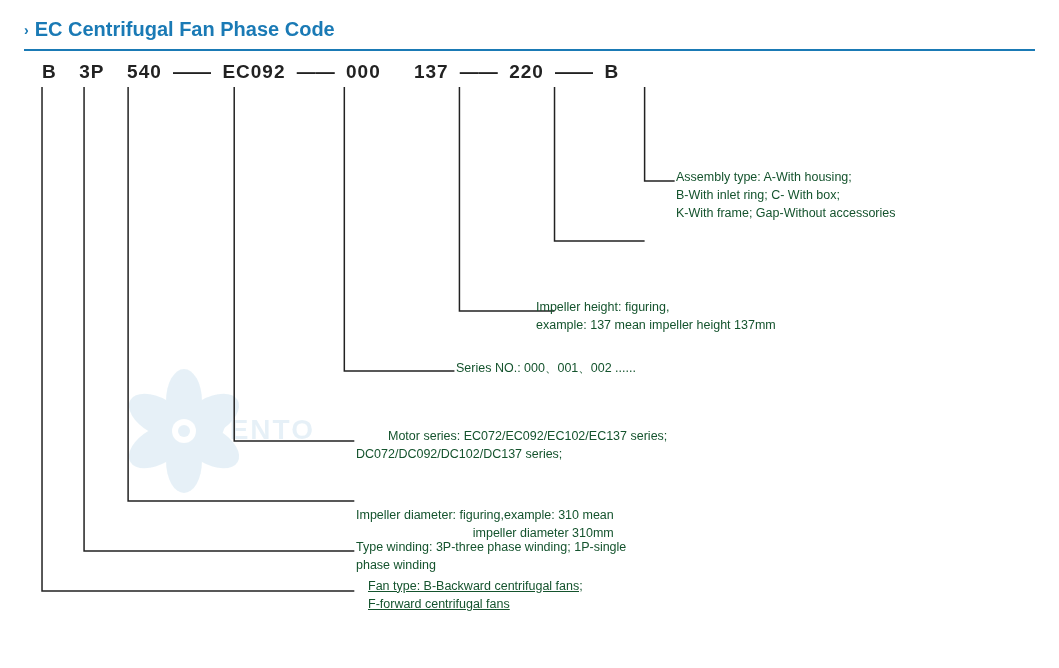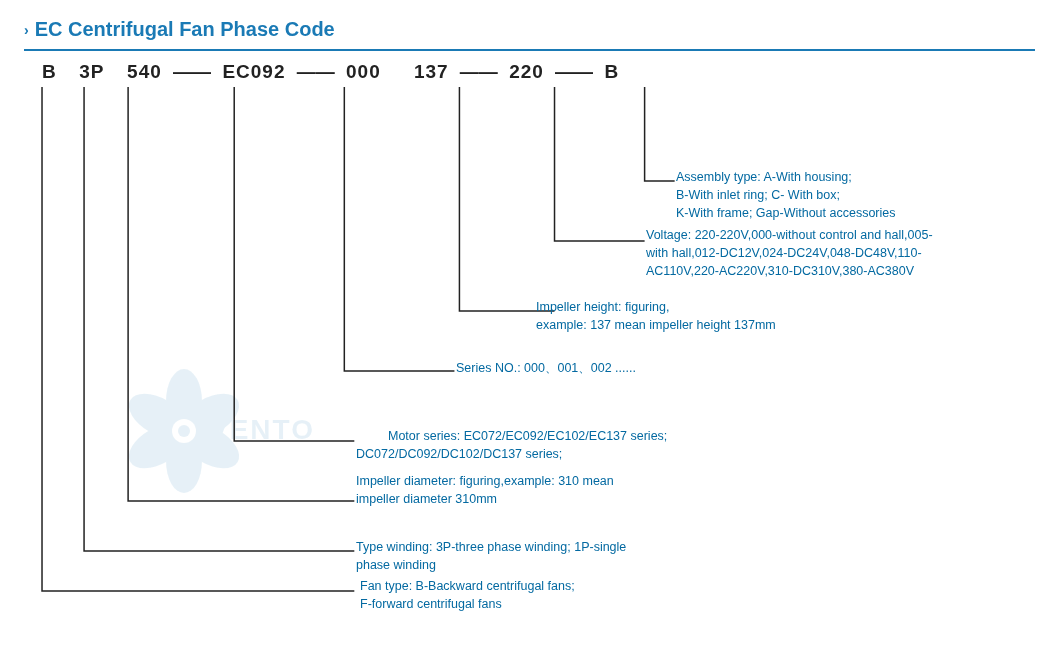--- a/index.html
+++ b/index.html
@@ -83,21 +83,21 @@
       width: 100%;
       height: 100%;
       pointer-events: none;
       z-index: 1;
     }
 
     
     .annotation {
       position: absolute;
       font-size: 12.5px;
-      color: #0369a1;
+      color: #14532d;
       line-height: 1.45;
       z-index: 2;
     }
 
     
     .watermark {
       position: absolute;
       left: 100px;
       top: 290px;
       width: 220px;
@@ -176,49 +176,44 @@
 
       <path class="conn-line" d="M 620,26 L 620,120 L 650,120"></path>
     </svg>
 
     <div class="annotation" style="left: 652px; top: 107px; max-width: 360px;">
       <span style="white-space: pre-line;">Assembly type:  A-With housing;
 B-With inlet ring;  C- With box;
 K-With frame; Gap-Without accessories</span>
     </div>
 
-    <div class="annotation" style="left: 622px; top: 165px; max-width: 390px;">
-      <span style="white-space: pre-line;">Voltage:  220-220V,000-without control and hall,005-
-with hall,012-DC12V,024-DC24V,048-DC48V,110-
-AC110V,220-AC220V,310-DC310V,380-AC380V</span>
-    </div>
 
     <div class="annotation" style="left: 512px; top: 237px; max-width: 360px;">
       <span style="white-space: pre-line;">Impeller height:   figuring,
 example: 137 mean impeller height 137mm</span>
     </div>
 
     <div class="annotation" style="left: 432px; top: 298px; max-width: 360px; text-align: center;">
       <span style="white-space: pre-line;">Series NO.:  000、001、002 ......</span>
     </div>
 
     <div class="annotation" style="left: 332px; top: 366px; max-width: 380px;">
       <span style="white-space: pre-line; margin-left: 32px;">Motor series:  EC072/EC092/EC102/EC137 series;
 DC072/DC092/DC102/DC137 series;</span>
     </div>
 
-    <div class="annotation" style="left: 332px; top: 411px; max-width: 360px;">
+    <div class="annotation" style="left: 332px; top: 445px; max-width: 360px; text-align: right;">
       <span style="white-space: pre-line;">Impeller diameter:  figuring,example: 310 mean
 impeller diameter 310mm</span>
     </div>
 
     <div class="annotation" style="left: 332px; top: 477px; max-width: 380px;">
       <span style="white-space: pre-line;">Type winding:  3P-three phase winding;  1P-single
 phase winding</span>
     </div>
 
-    <div class="annotation" style="left: 336px; top: 516px; max-width: 380px;">
+    <div class="annotation" style="left: 344px; top: 516px; max-width: 380px; text-decoration: underline;">
       <span style="white-space: pre-line;">Fan type:  B-Backward centrifugal fans;
 F-forward centrifugal fans</span>
     </div>
 
   </div>
 </div>
 
 </body></html>

